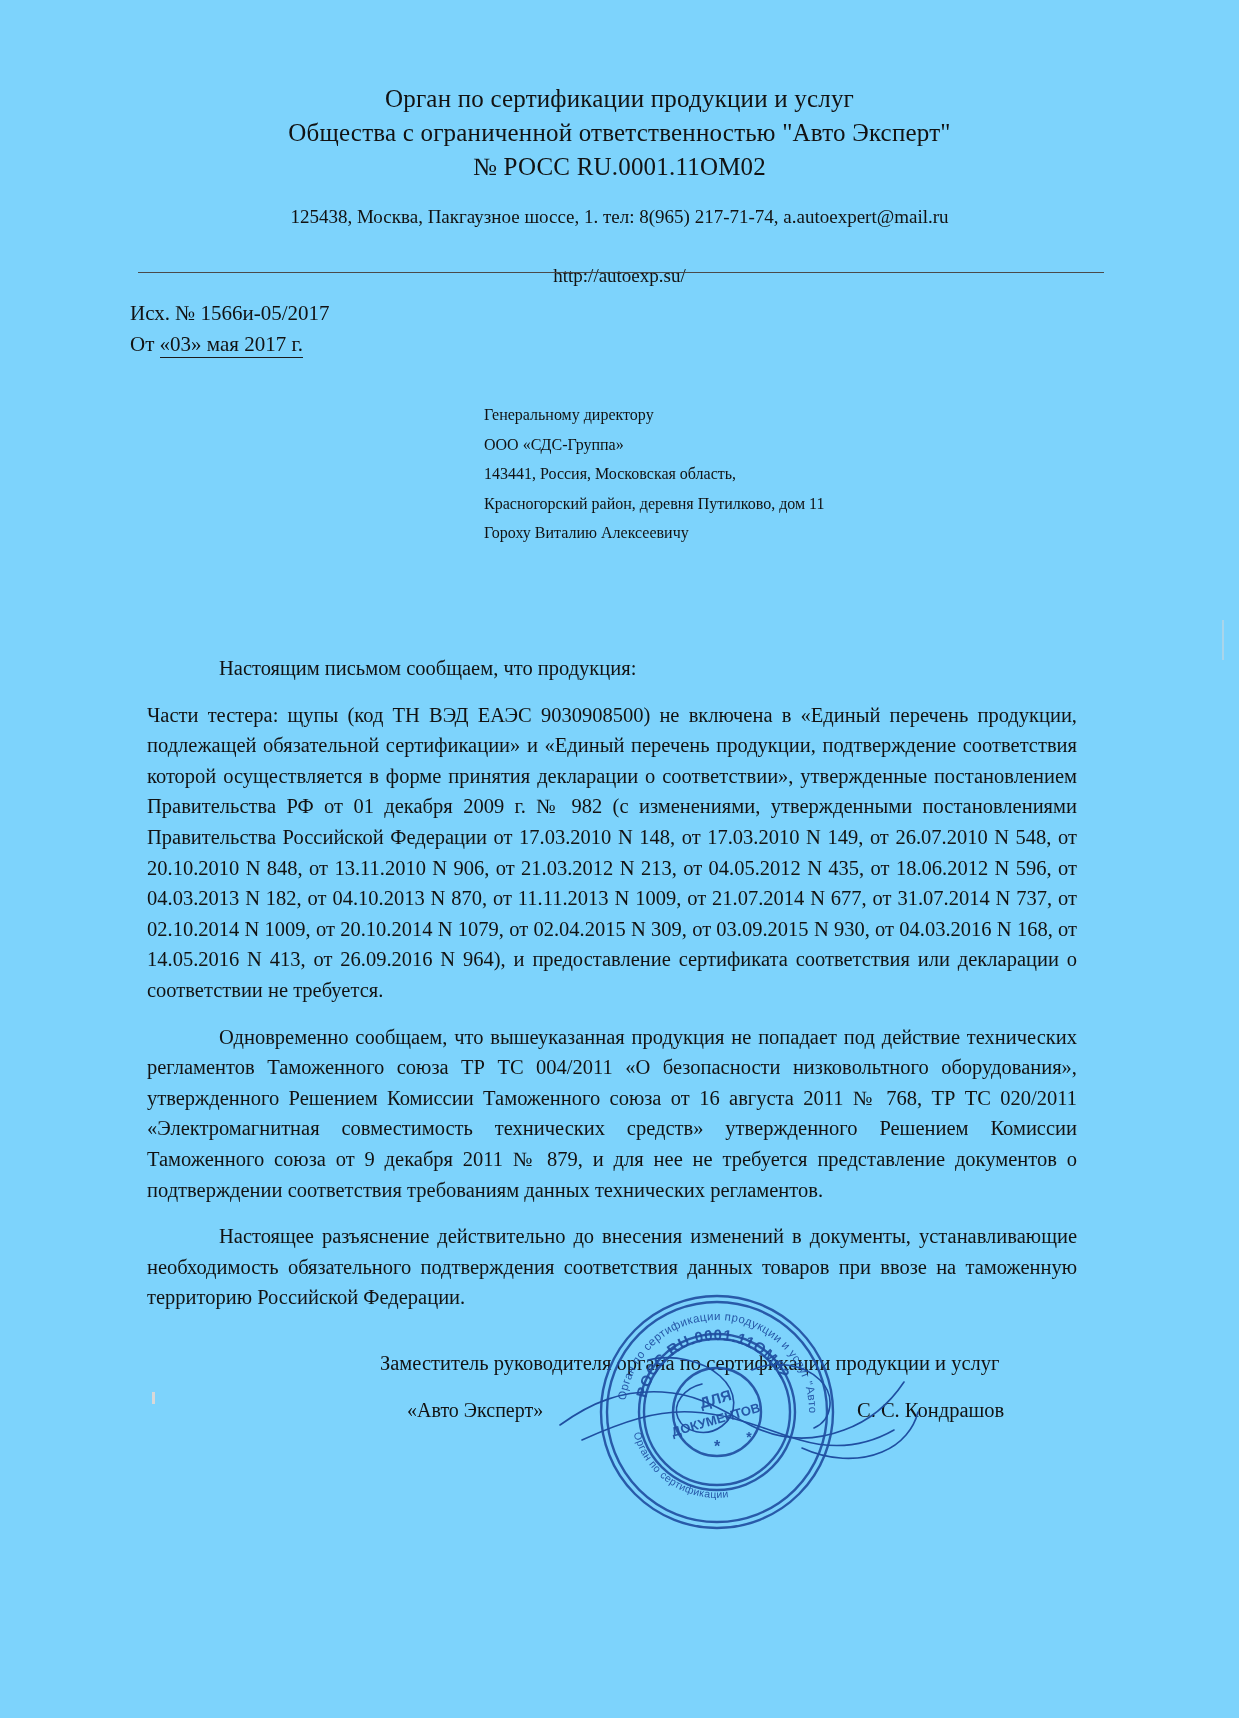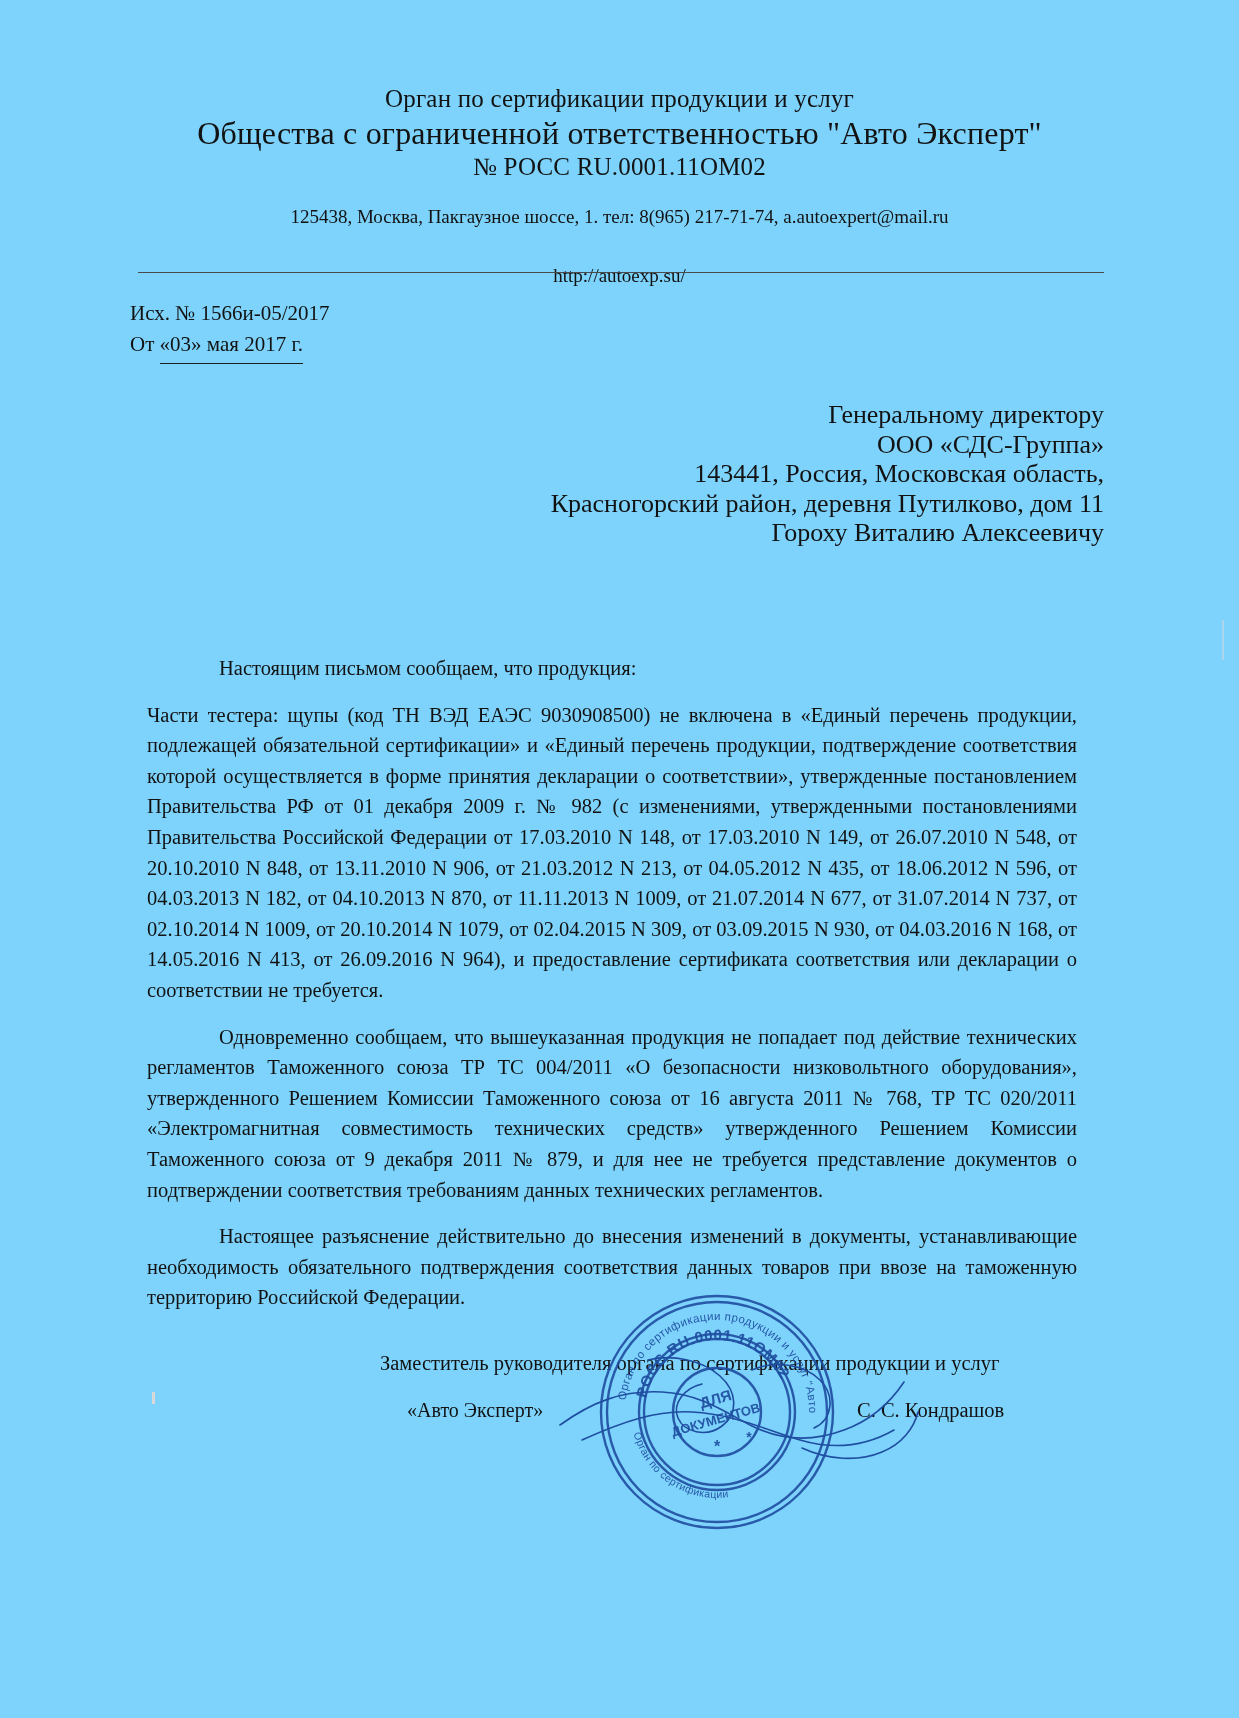--- a/index.html
+++ b/index.html
@@ -24,21 +24,21 @@
     top: 82px;
     width: 1239px;
     text-align: center;
   }
   .lh-line1 {
     font-size: 25px;
     line-height: 34px;
     letter-spacing: 0.2px;
   }
   .lh-line2 {
-    font-size: 32px;
+    font-size: 25px;
     line-height: 34px;
     letter-spacing: 0.2px;
   }
   .lh-line3 {
     font-size: 25px;
     line-height: 34px;
     letter-spacing: 0.2px;
   }
   .lh-contact {
     font-size: 19px;
@@ -63,31 +63,31 @@
   
   .refblock {
     position: absolute;
     left: 130px;
     top: 298px;
     font-size: 21px;
     line-height: 31px;
   }
   .ref-underline {
     border-bottom: 1px solid #1c1c1c;
-    padding-bottom: 7px;
+    padding-bottom: 1px;
   }
 
   
   .addressee {
     position: absolute;
     right: 135px;
     top: 400px;
     width: 620px;
-    text-align: right;
-    font-size: 26px;
+    text-align: left;
+    font-size: 16px;
     line-height: 29.5px;
   }
 
   
   .doc-title {
     position: absolute;
     left: 0;
     top: 583px;
     width: 1239px;
     text-align: center;

